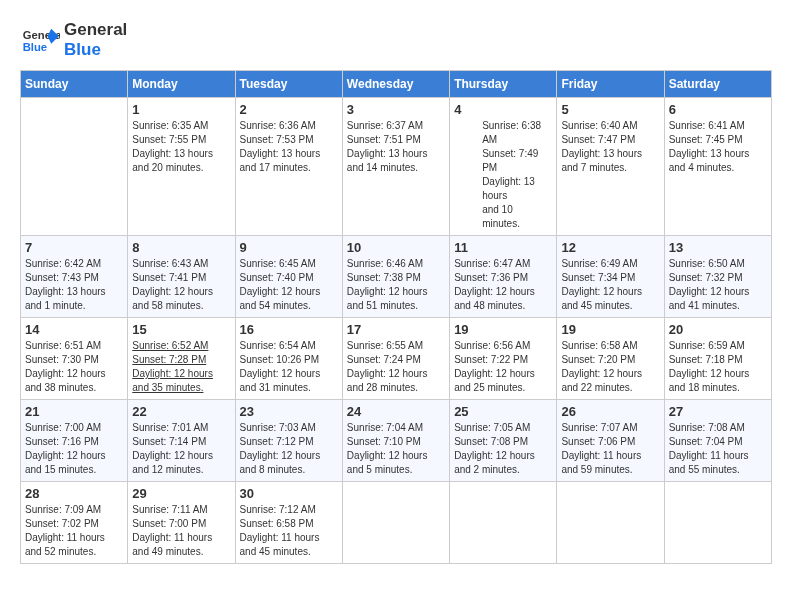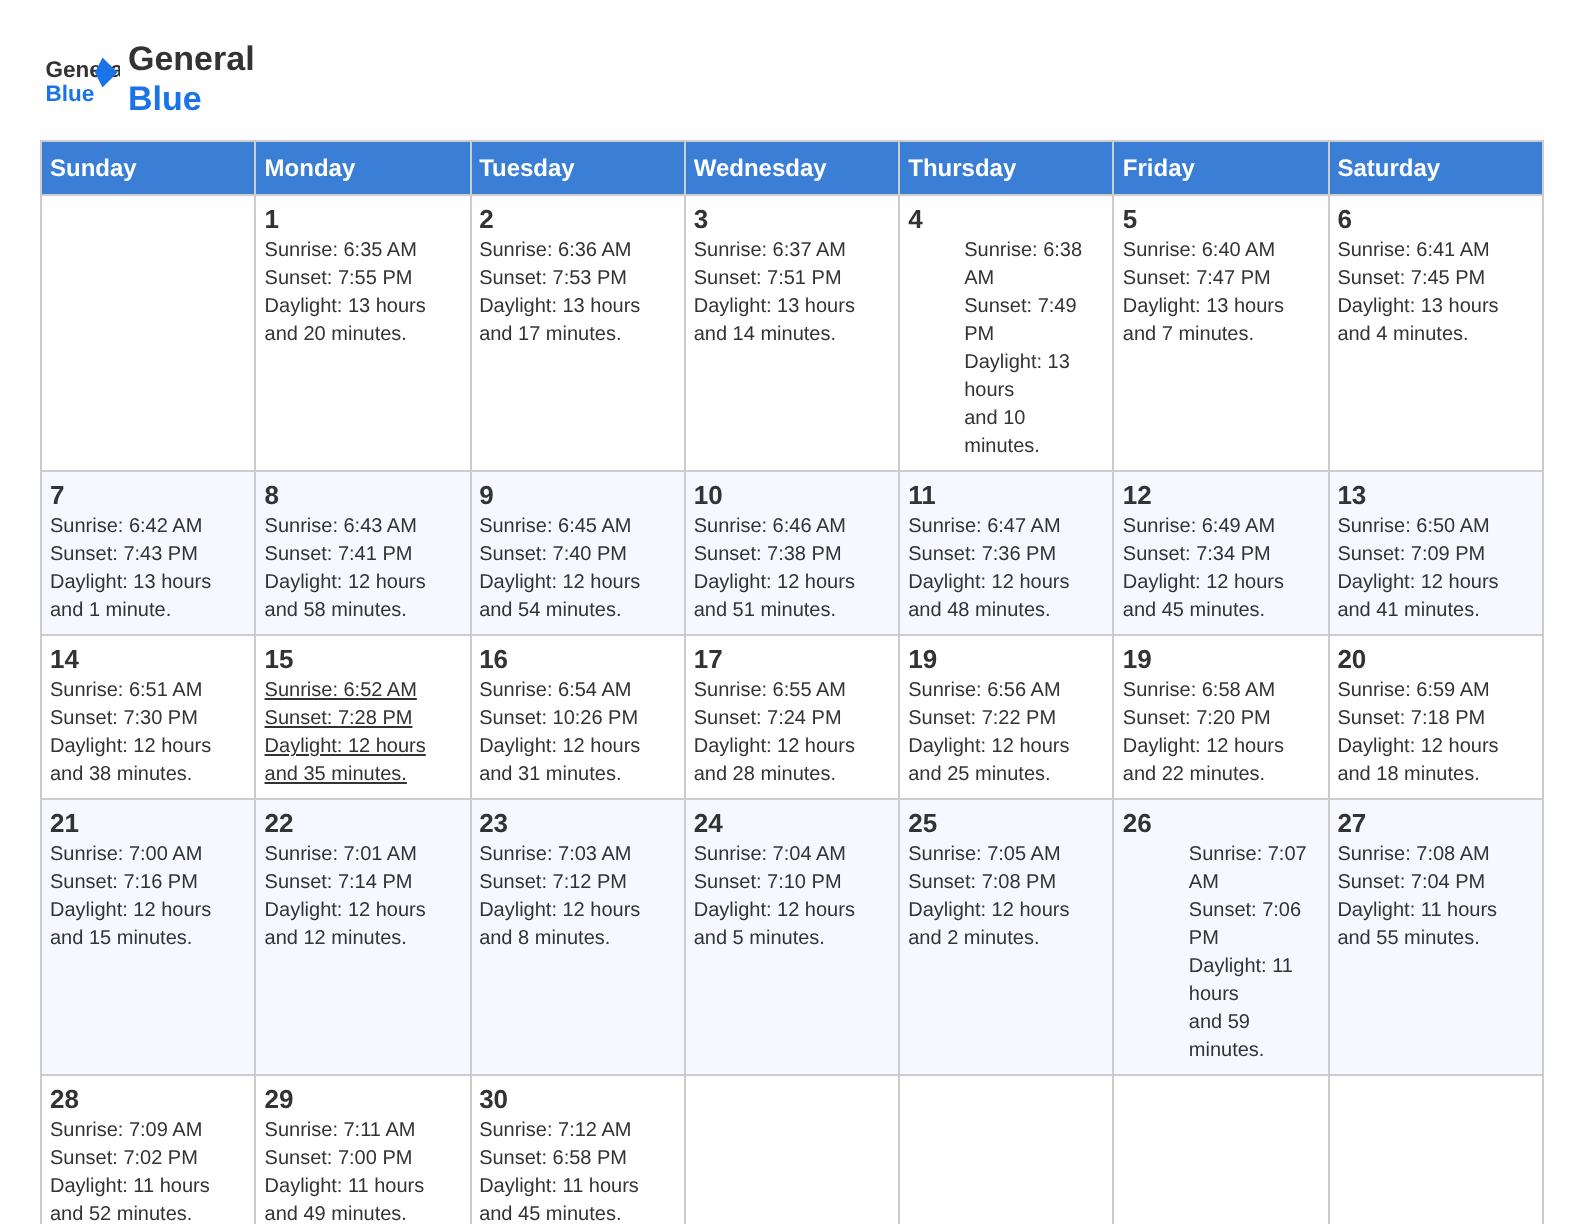--- a/index.html
+++ b/index.html
@@ -188,21 +188,21 @@
         <td>
           <span class="day-num">12</span>
           <div class="day-info" style="white-space: pre-line;">Sunrise: 6:49 AM
 Sunset: 7:34 PM
 Daylight: 12 hours
 and 45 minutes.</div>
         </td>
         <td>
           <span class="day-num">13</span>
           <div class="day-info" style="white-space: pre-line;">Sunrise: 6:50 AM
-Sunset: 7:09 PM
+Sunset: 7:32 PM
 Daylight: 12 hours
 and 41 minutes.</div>
         </td>
       </tr>
       <tr>
         <td>
           <span class="day-num">14</span>
           <div class="day-info" style="white-space: pre-line;">Sunrise: 6:51 AM
 Sunset: 7:30 PM
 Daylight: 12 hours
@@ -282,21 +282,21 @@
         </td>
         <td>
           <span class="day-num">25</span>
           <div class="day-info" style="white-space: pre-line;">Sunrise: 7:05 AM
 Sunset: 7:08 PM
 Daylight: 12 hours
 and 2 minutes.</div>
         </td>
         <td>
           <span class="day-num">26</span>
-          <div class="day-info" style="white-space: pre-line; margin-left: 33px;">Sunrise: 7:07 AM
+          <div class="day-info" style="white-space: pre-line;">Sunrise: 7:07 AM
 Sunset: 7:06 PM
 Daylight: 11 hours
 and 59 minutes.</div>
         </td>
         <td>
           <span class="day-num">27</span>
           <div class="day-info" style="white-space: pre-line;">Sunrise: 7:08 AM
 Sunset: 7:04 PM
 Daylight: 11 hours
 and 55 minutes.</div>

